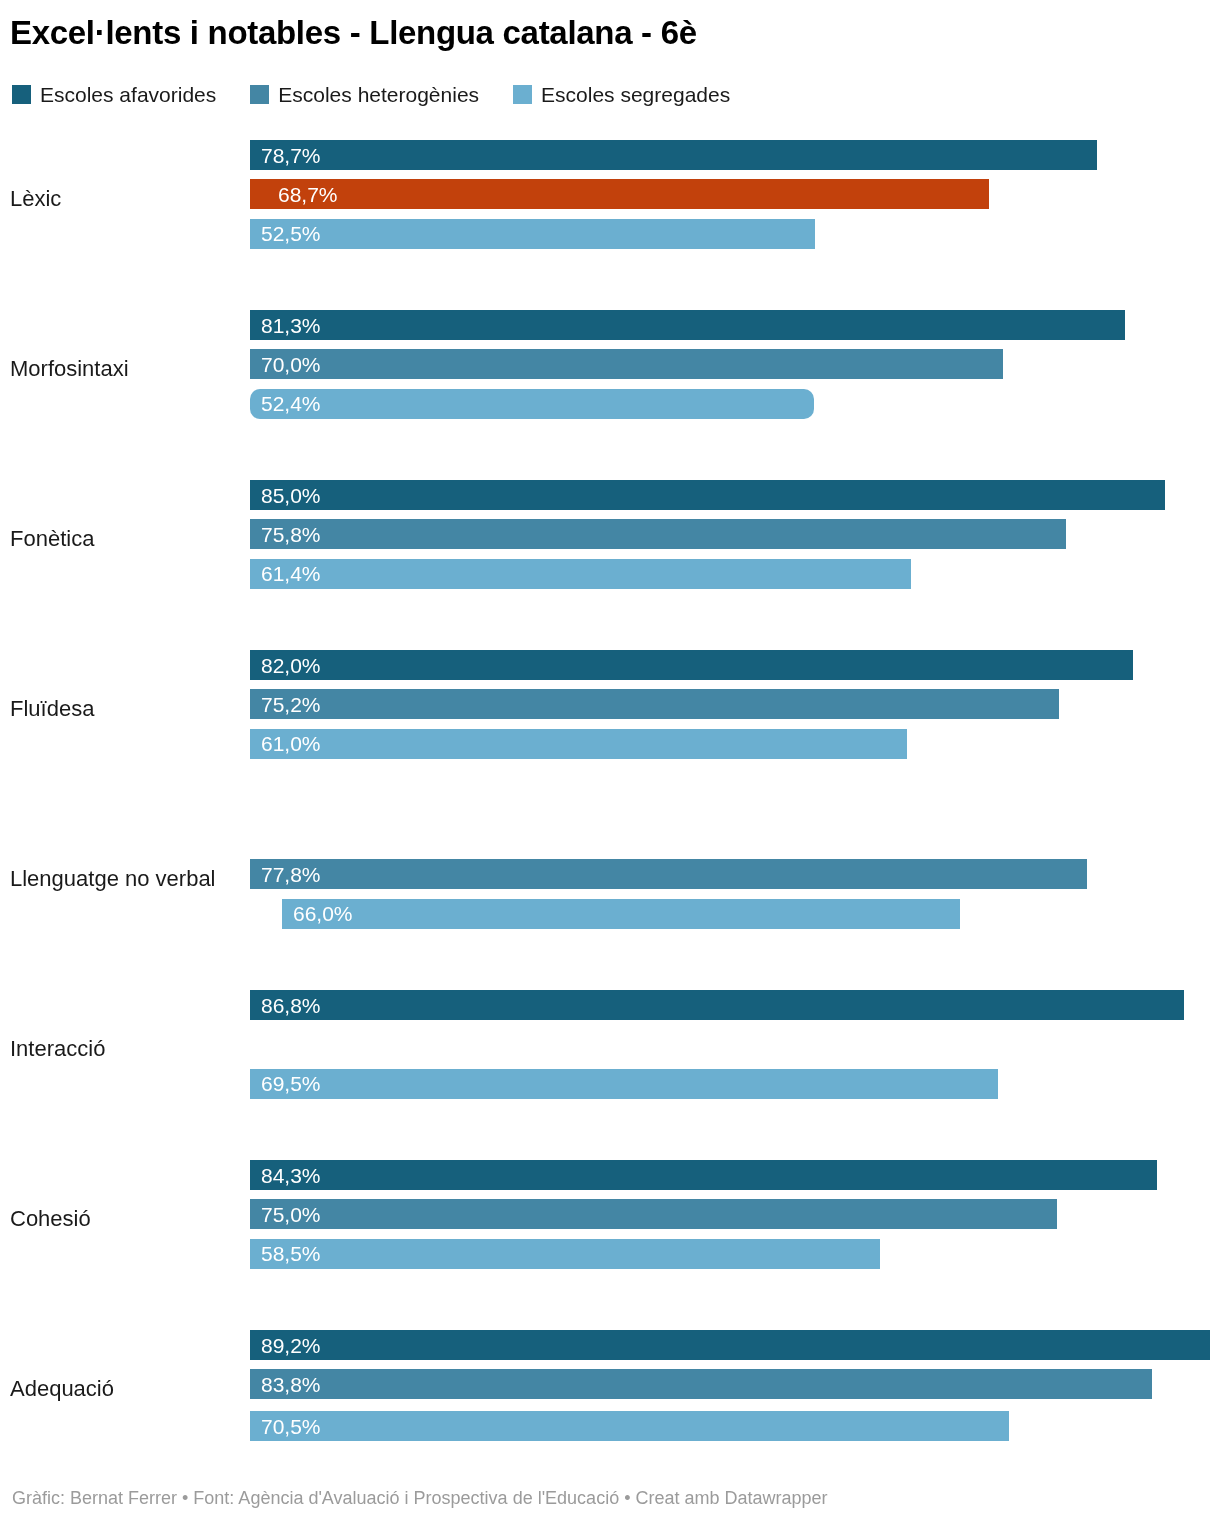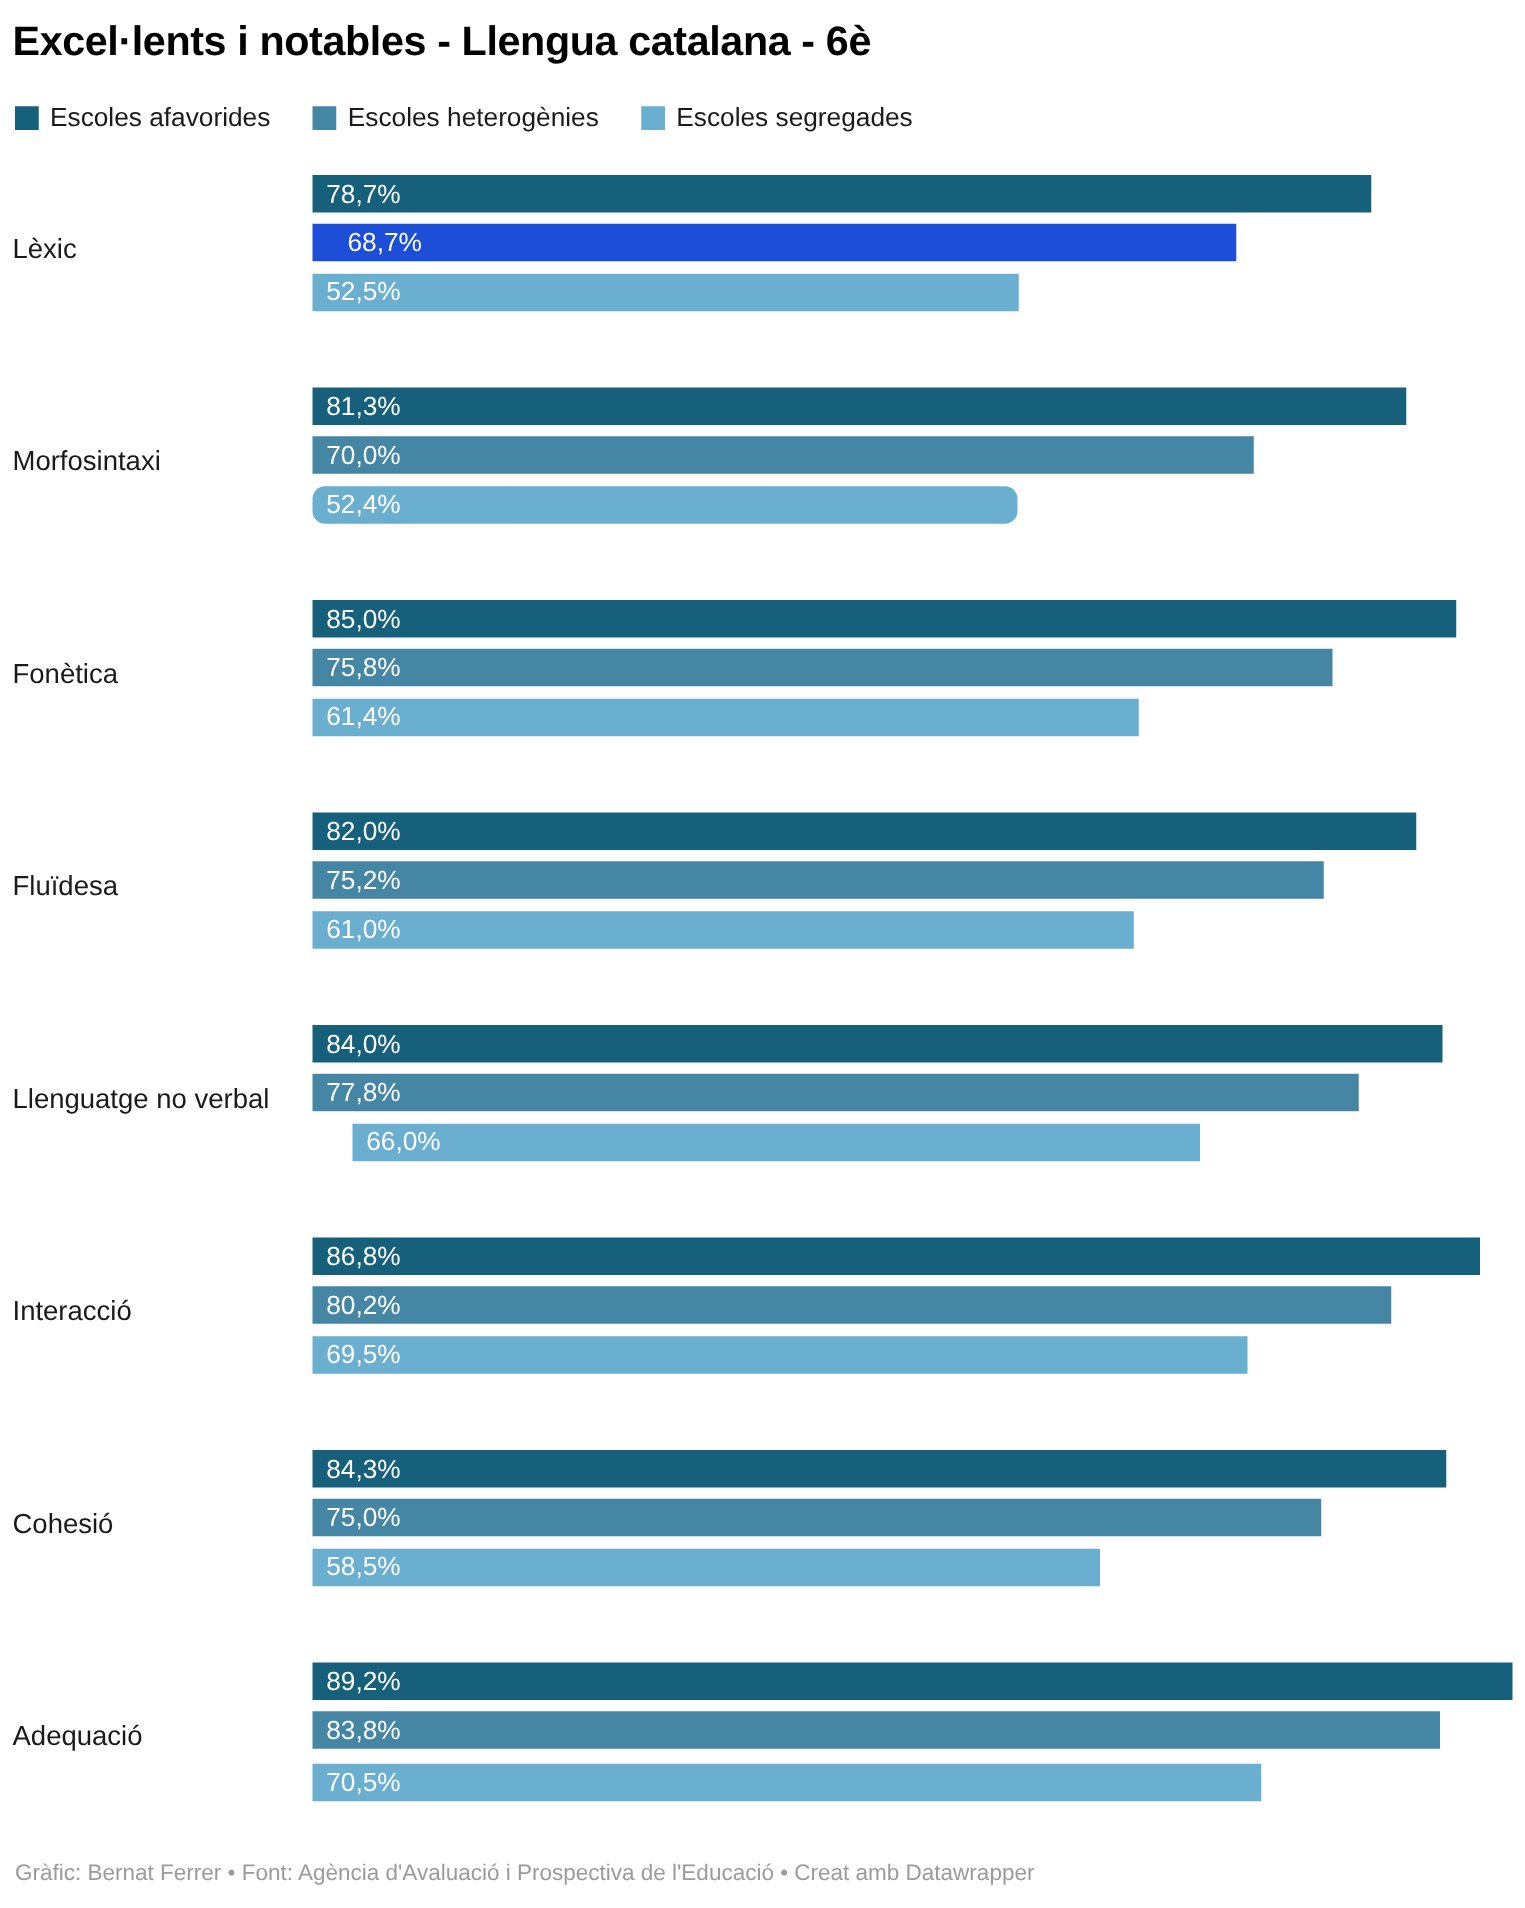--- a/index.html
+++ b/index.html
@@ -142,21 +142,21 @@
 <div id="plot">
     <div class="group" style="top: 0px;">
       <div class="group-label">Lèxic</div>
       <div class="bars">
         <div class="bar-row" style="top: 0px; width: 846.996px;">
           <div class="bar" style="background: rgb(22, 96, 124);">
             <span class="bar-value">78,7%</span>
           </div>
         </div>
         <div class="bar-row" style="top: 39.3px; width: 739.372px;">
-          <div class="bar" style="background: #1d4ed8; padding-left: 28px;">
+          <div class="bar" style="background: #c2410c; padding-left: 28px;">
             <span class="bar-value">68,7%</span>
           </div>
         </div>
         <div class="bar-row" style="top: 78.6px; width: 565.022px;">
           <div class="bar" style="background: rgb(107, 175, 208);">
             <span class="bar-value">52,5%</span>
           </div>
         </div>
       </div>
     </div>
@@ -216,50 +216,40 @@
         <div class="bar-row" style="top: 78.6px; width: 656.502px;">
           <div class="bar" style="background: rgb(107, 175, 208);">
             <span class="bar-value">61,0%</span>
           </div>
         </div>
       </div>
     </div>
     <div class="group" style="top: 680px;">
       <div class="group-label">Llenguatge no verbal</div>
       <div class="bars">
-        <div class="bar-row" style="top: 0px; width: 904.036px;">
-          <div class="bar" style="background: rgb(22, 96, 124);">
-            <span class="bar-value">84,0%</span>
-          </div>
-        </div>
         <div class="bar-row" style="top: 39.3px; width: 837.309px;">
           <div class="bar" style="background: rgb(68, 134, 164);">
             <span class="bar-value">77,8%</span>
           </div>
         </div>
         <div class="bar-row" style="top: 78.6px; width: 710.314px;">
           <div class="bar" style="background: rgb(107, 175, 208); margin-left: 32px;">
             <span class="bar-value">66,0%</span>
           </div>
         </div>
       </div>
     </div>
     <div class="group" style="top: 850px;">
       <div class="group-label">Interacció</div>
       <div class="bars">
         <div class="bar-row" style="top: 0px; width: 934.17px;">
           <div class="bar" style="background: rgb(22, 96, 124);">
             <span class="bar-value">86,8%</span>
           </div>
         </div>
-        <div class="bar-row" style="top: 39.3px; width: 863.139px;">
-          <div class="bar" style="background: rgb(68, 134, 164);">
-            <span class="bar-value">80,2%</span>
-          </div>
-        </div>
         <div class="bar-row" style="top: 78.6px; width: 747.982px;">
           <div class="bar" style="background: rgb(107, 175, 208);">
             <span class="bar-value">69,5%</span>
           </div>
         </div>
       </div>
     </div>
     <div class="group" style="top: 1020px;">
       <div class="group-label">Cohesió</div>
       <div class="bars">

